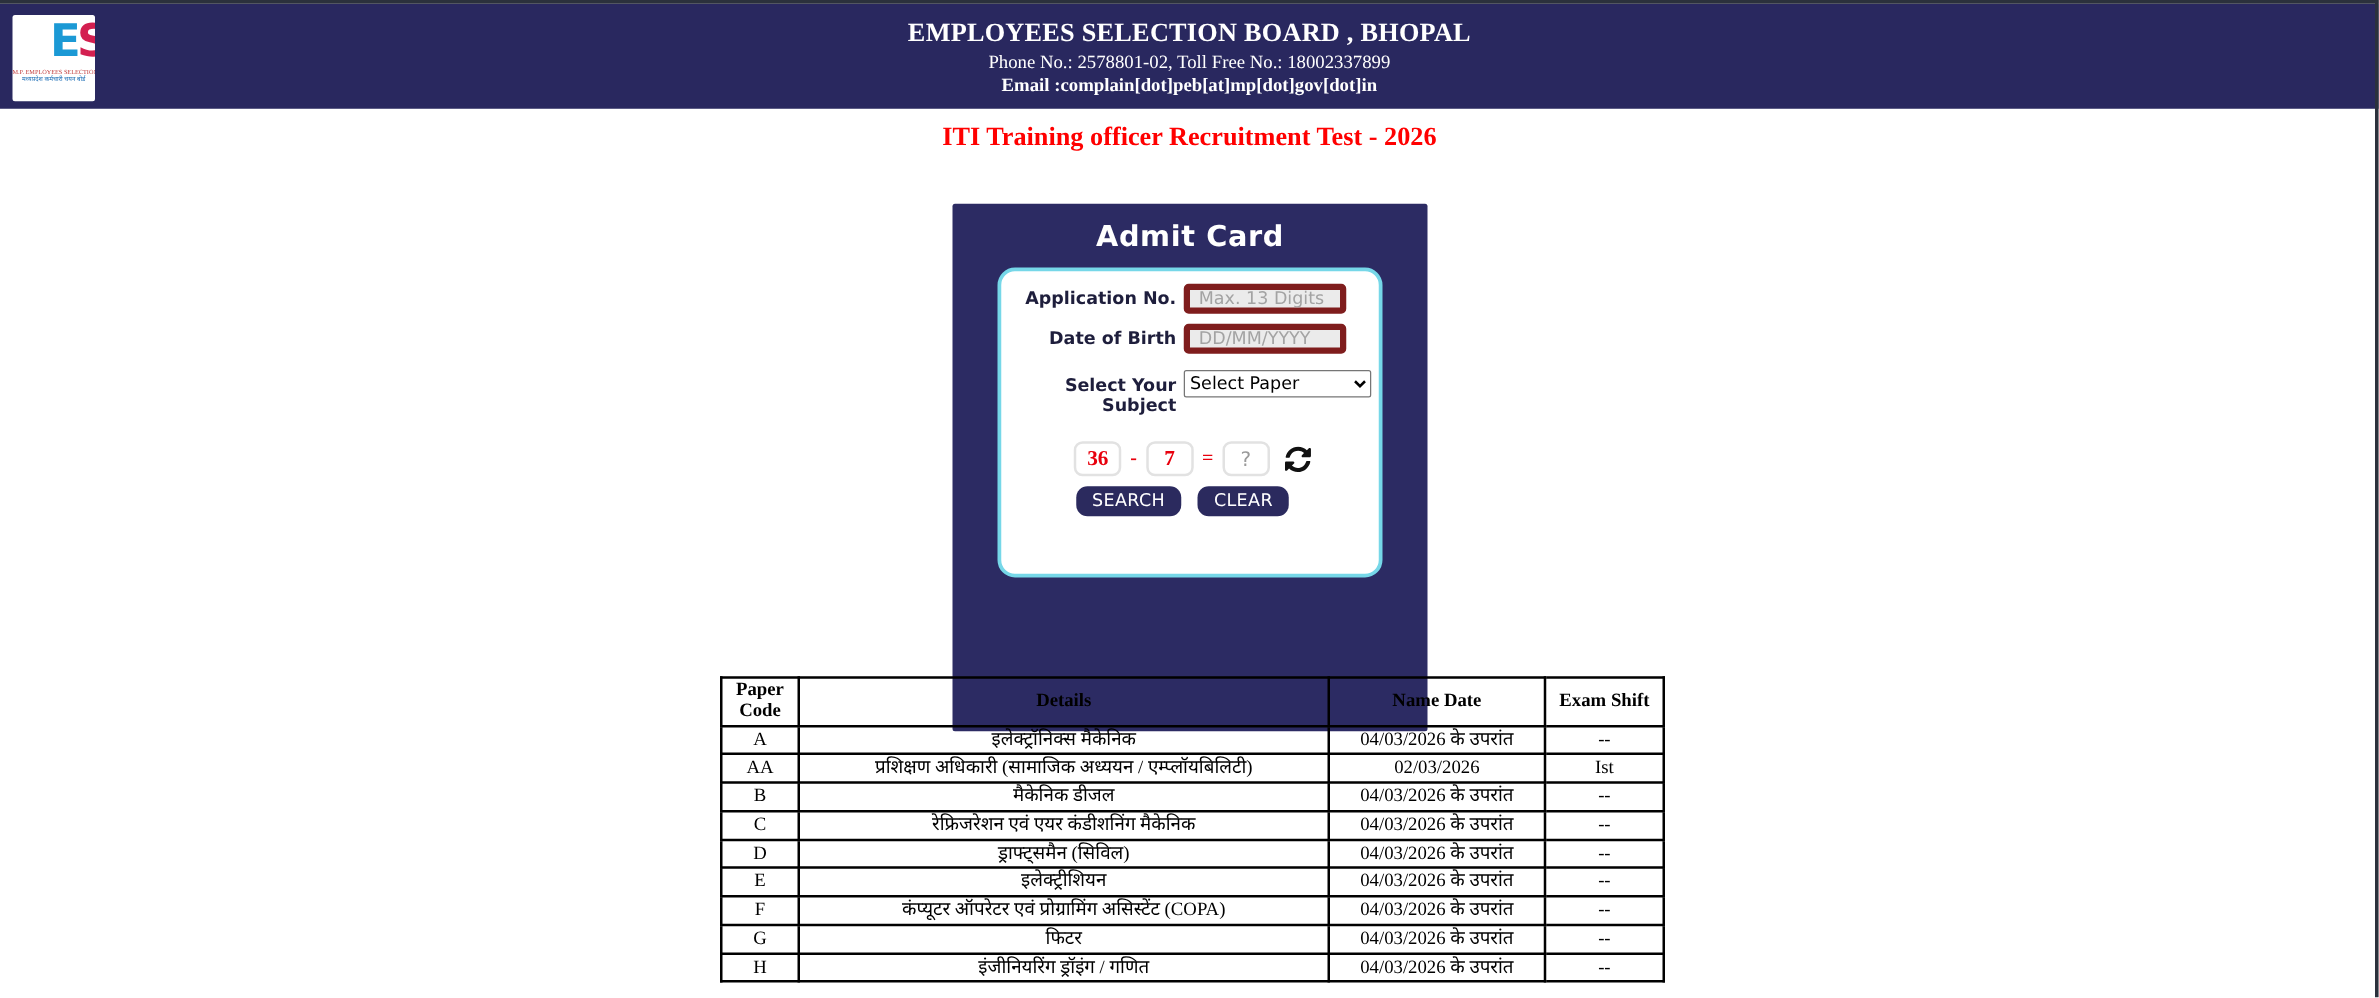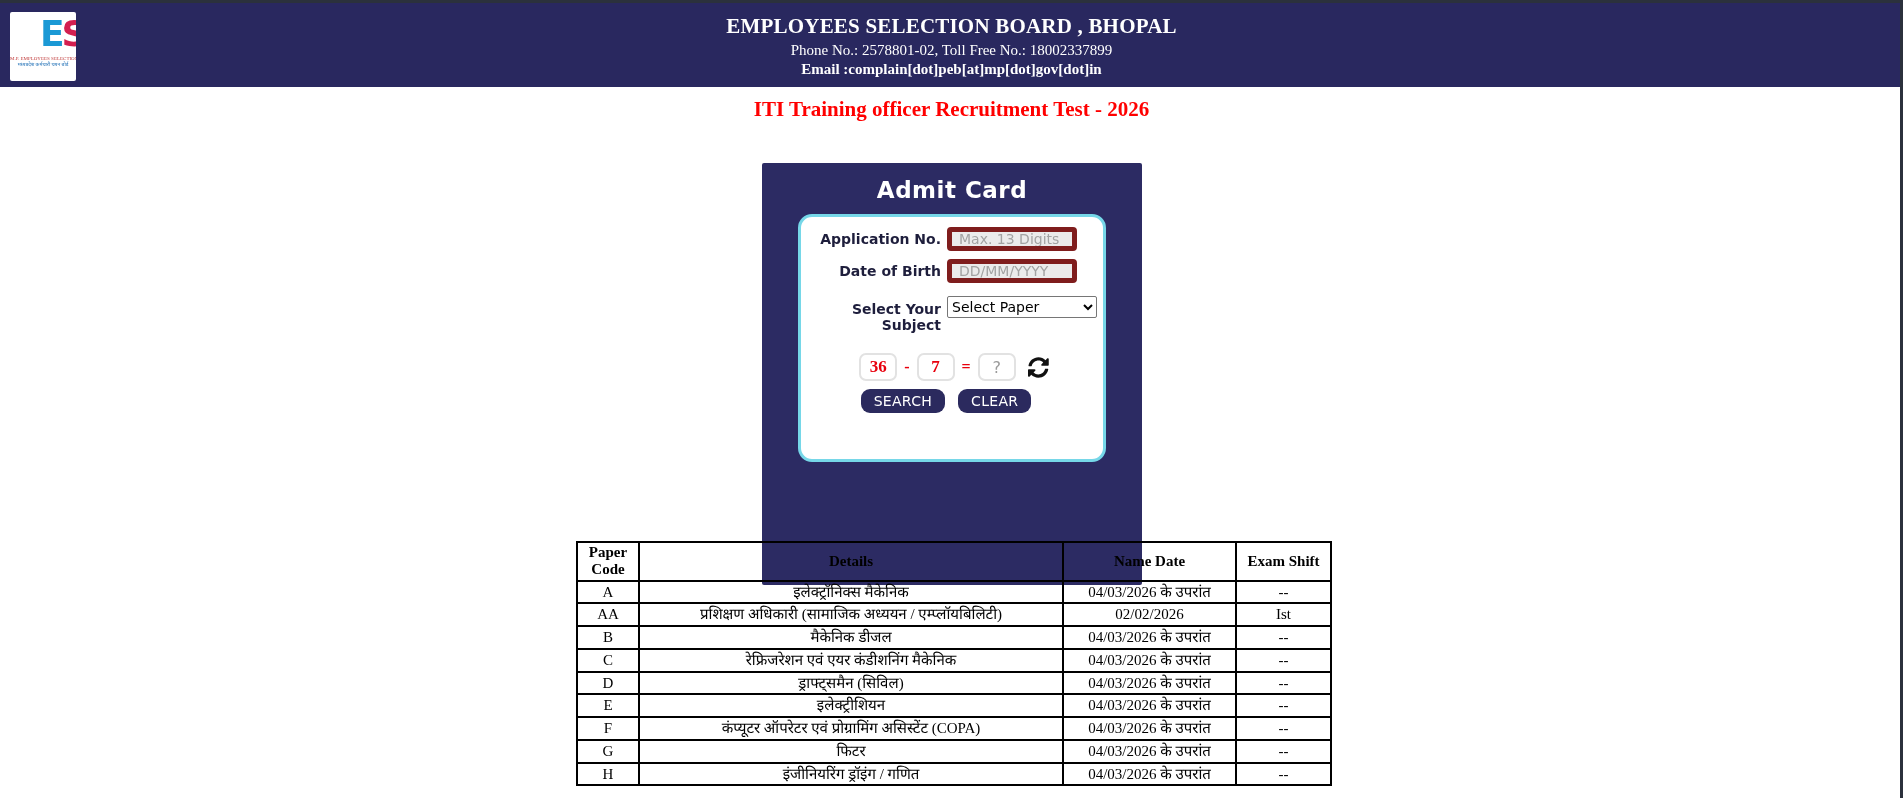--- a/index.html
+++ b/index.html
@@ -165,21 +165,21 @@
     <tbody>
         <tr>
           <td>A</td>
           <td>इलेक्ट्रॉनिक्स मैकेनिक</td>
           <td>04/03/2026 के उपरांत</td>
           <td>--</td>
         </tr>
         <tr>
           <td>AA</td>
           <td>प्रशिक्षण अधिकारी (सामाजिक अध्ययन / एम्प्लॉयबिलिटी)</td>
-          <td>02/02/2026</td>
+          <td>02/03/2026</td>
           <td>Ist</td>
         </tr>
         <tr>
           <td>B</td>
           <td>मैकेनिक डीजल</td>
           <td>04/03/2026 के उपरांत</td>
           <td>--</td>
         </tr>
         <tr>
           <td>C</td>

